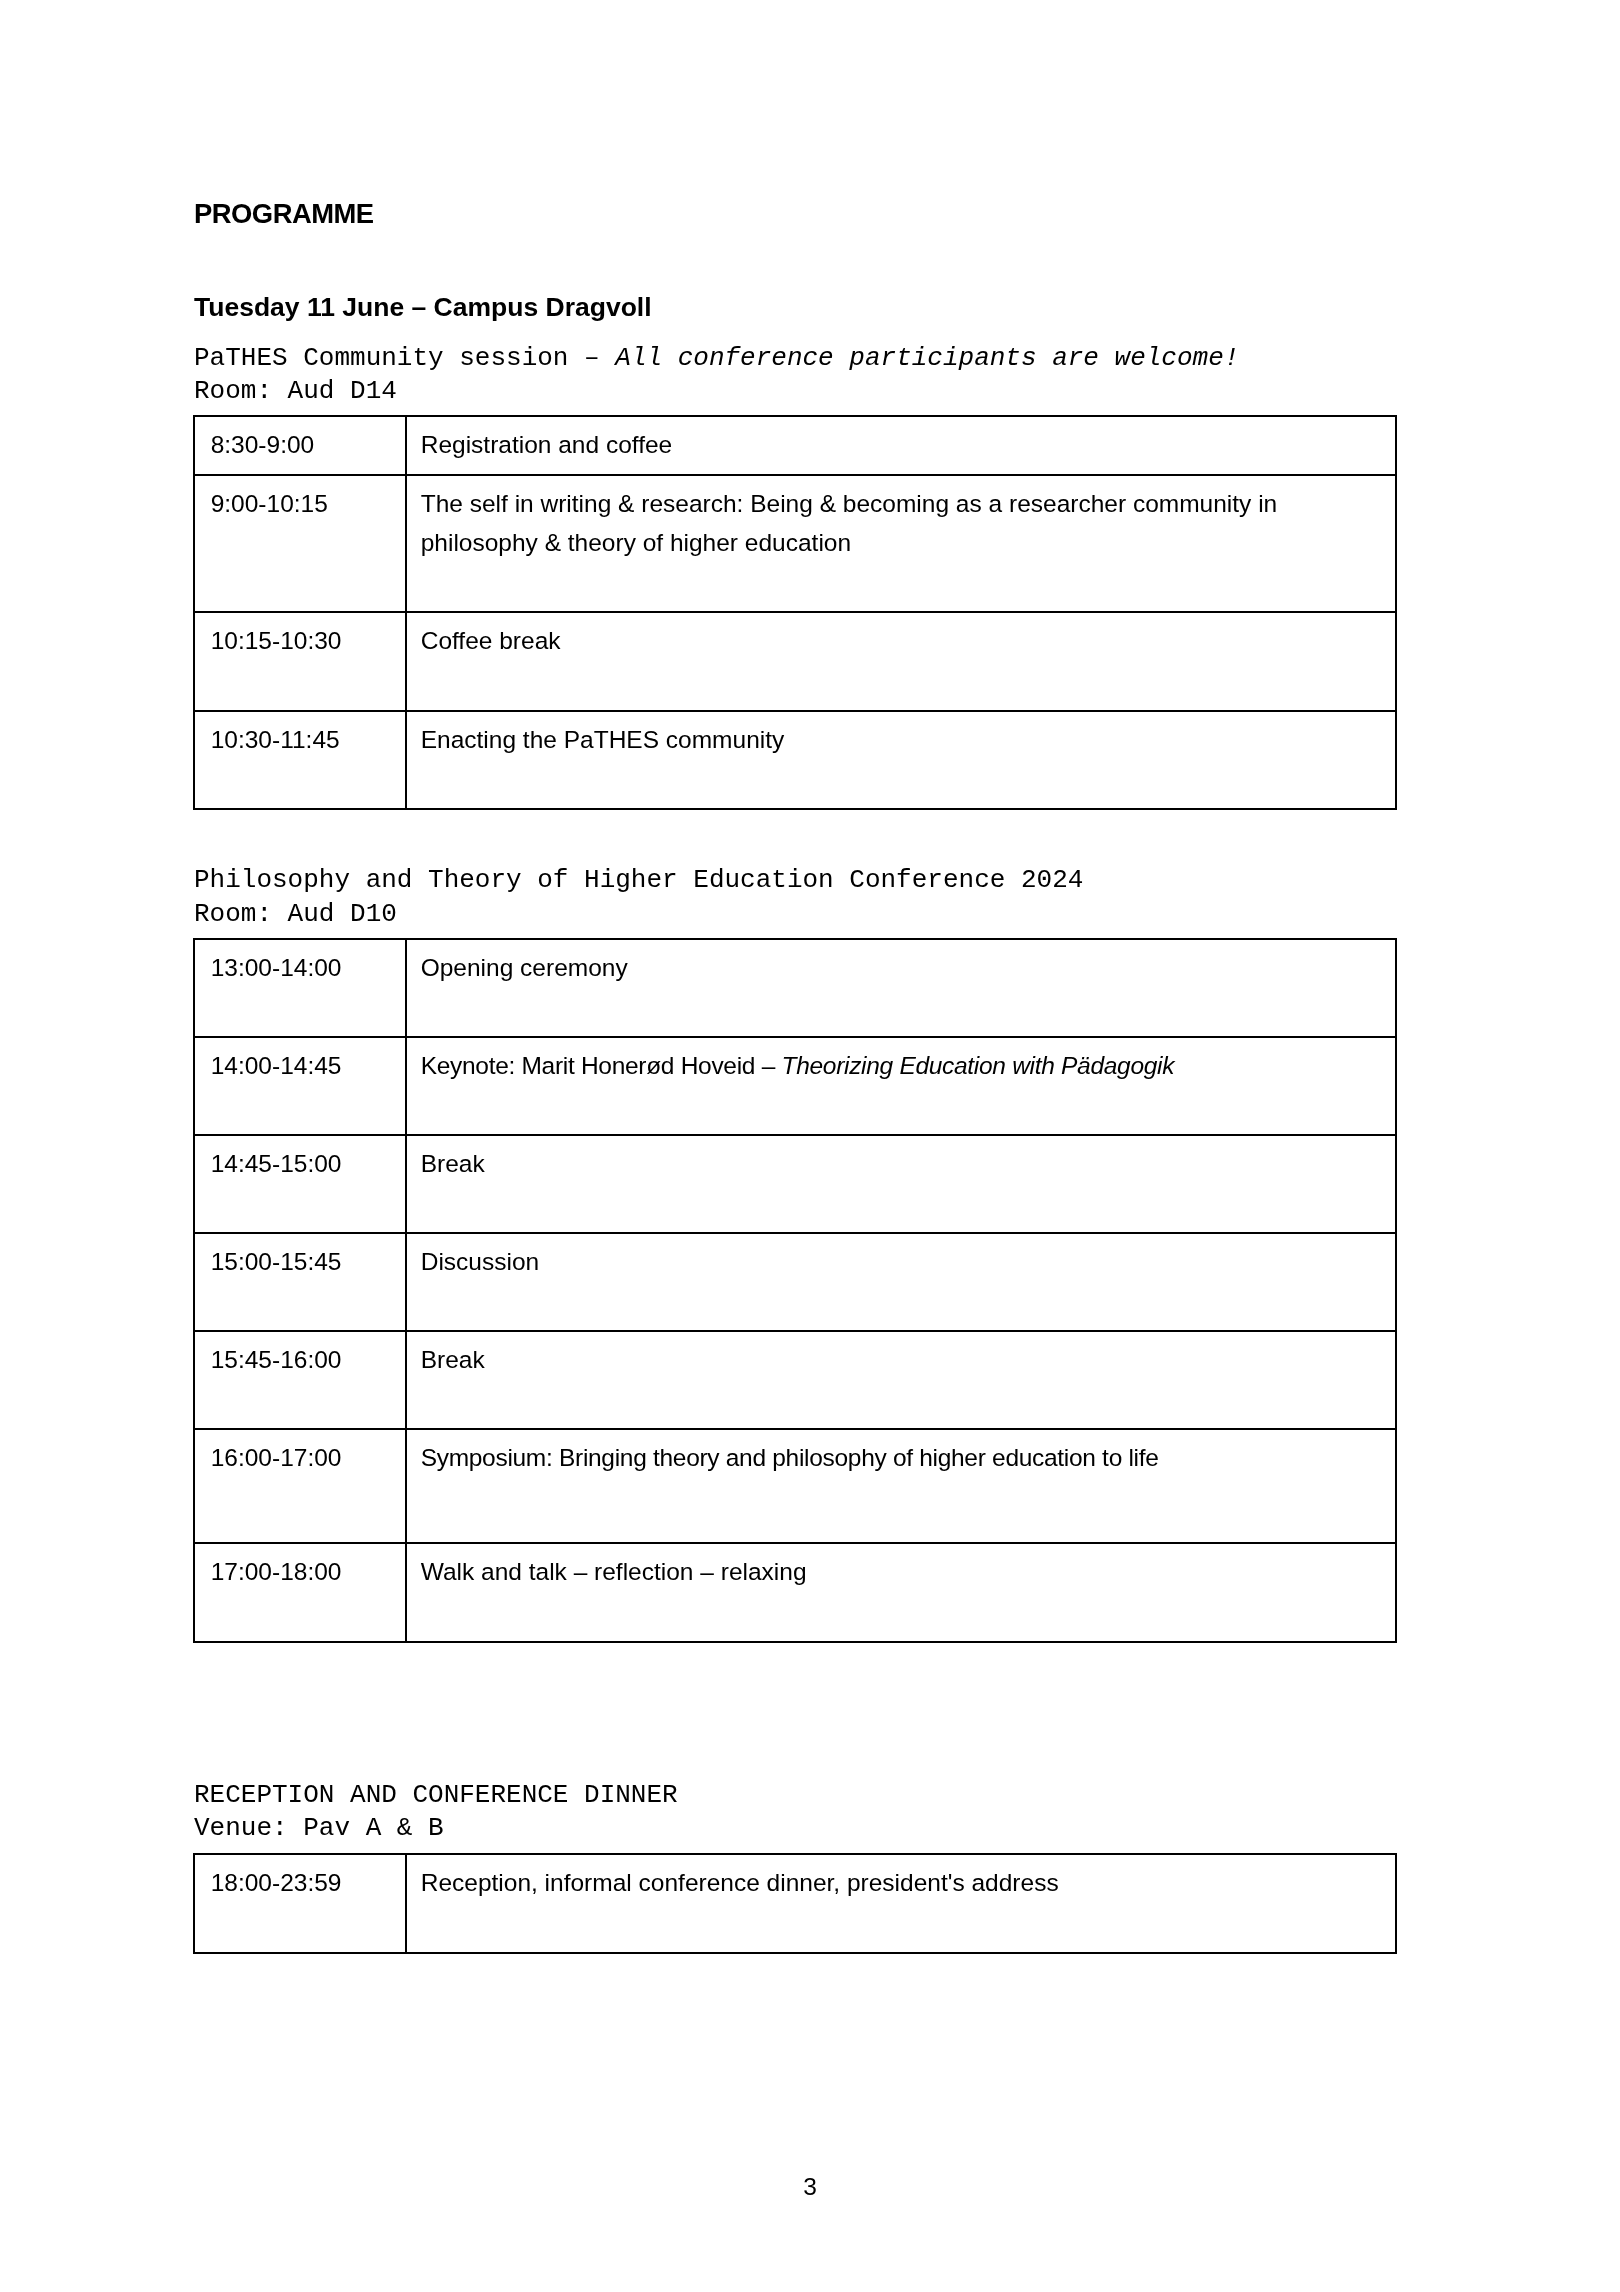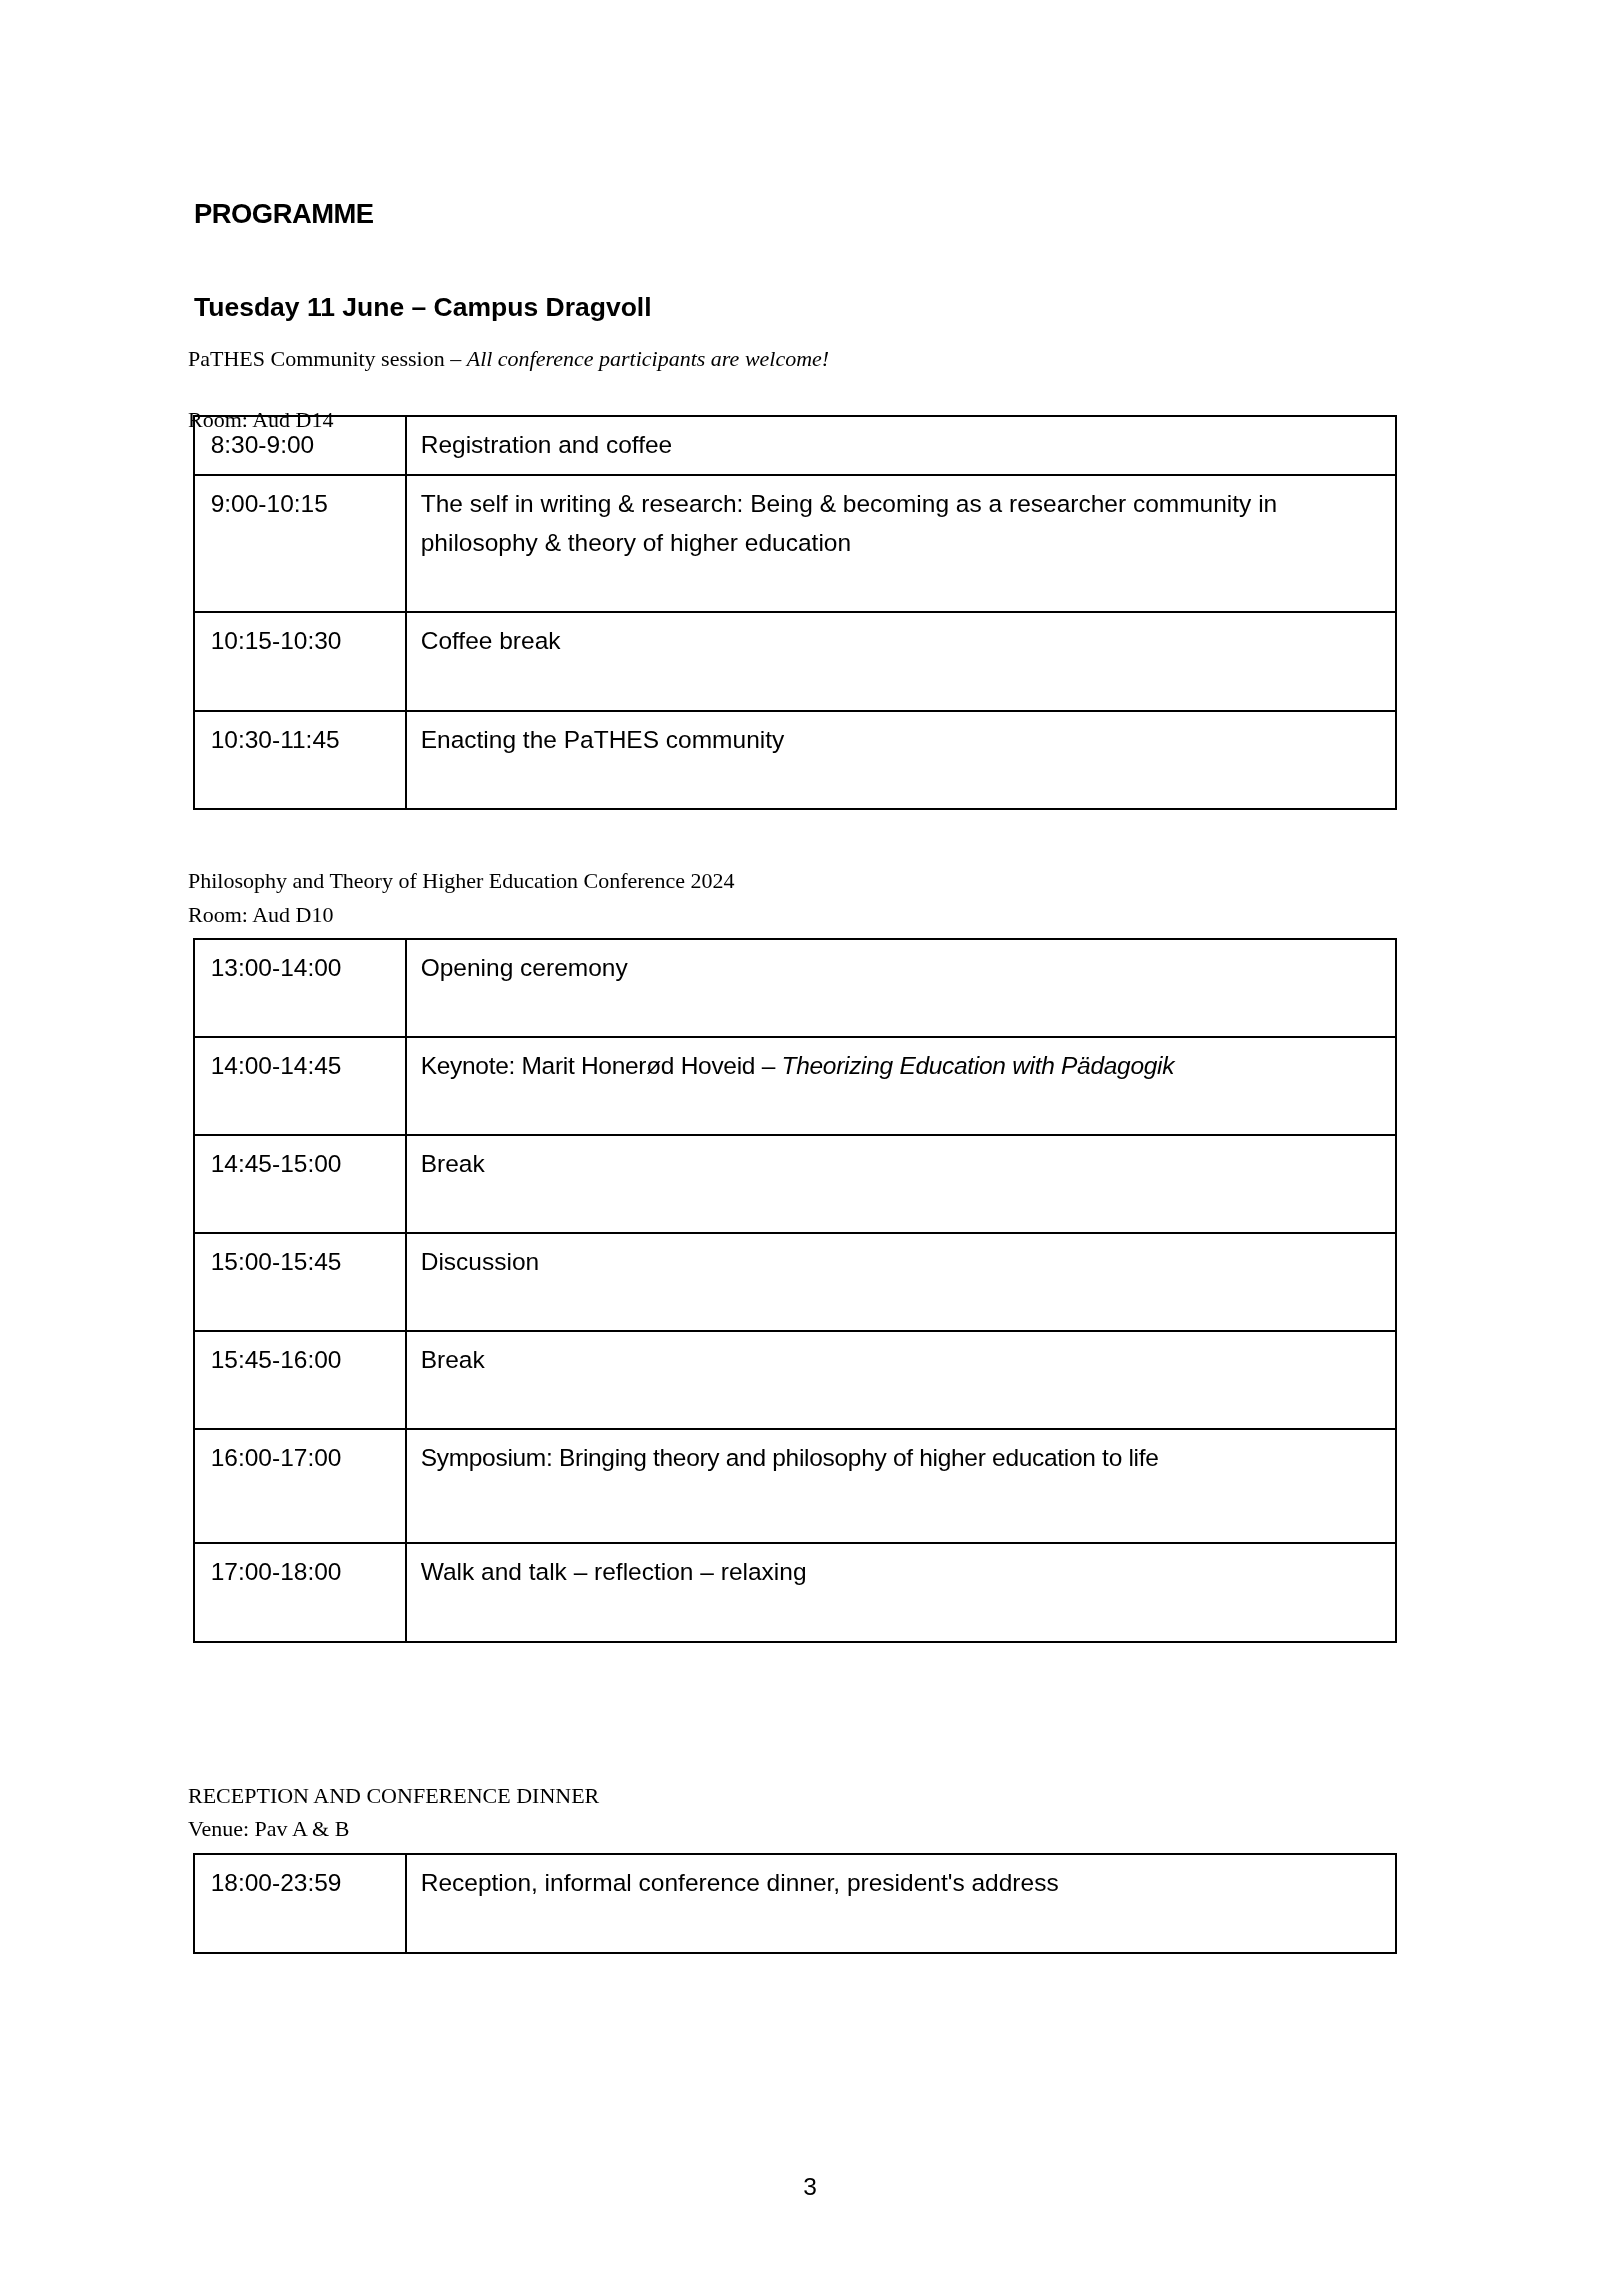--- a/index.html
+++ b/index.html
@@ -9,23 +9,23 @@
     left: 194px; top: 194px;
     font-family: "Liberation Sans", sans-serif; font-weight: bold;
     font-size: 27.4px; line-height: 39px; letter-spacing: -0.5px;
   }
   .day-heading {
     left: 194px; top: 290px;
     font-family: "Liberation Sans", sans-serif; font-weight: bold;
     font-size: 26.5px; line-height: 35px;
   }
   .sub {
-    left: 188px;
-    font-family: Liberation Serif, serif;
-    font-size: 22px; line-height: 33px;
+    left: 194px;
+    font-family: Liberation Mono, monospace;
+    font-size: 26px; line-height: 33px;
     white-space: nowrap;
   }
   .sub .em { font-style: italic; }
   table.prog {
     position: absolute; left: 193px;
     border-collapse: collapse;
     font-family: "Liberation Sans", sans-serif;
     font-size: 24.5px; line-height: 39px;
     table-layout: fixed;
   }
@@ -45,21 +45,21 @@
   }
 </style>
 </head>
 <body>
 
 <div class="abs title">PROGRAMME</div>
 
 <div class="abs day-heading">Tuesday 11 June – Campus Dragvoll</div>
 
 <div class="abs sub" style="top:342px;"><span>PaTHES Community session</span><span> – </span><span class="em">All conference participants are welcome!</span></div>
-<div class="abs sub" style="top:375px;margin-top:28px;">Room: Aud D14</div>
+<div class="abs sub" style="top:375px;">Room: Aud D14</div>
 
 <table class="prog" style="top:415px;">
   <tbody>
       <tr style="height:59px;">
     <td class="time">8:30-9:00</td>
     <td class="desc">Registration and coffee</td>
   </tr>
   <tr style="height:137px;">
     <td class="time">9:00-10:15</td>
     <td class="desc">The self in writing &amp; research: Being &amp; becoming as a researcher community in philosophy &amp; theory of higher education</td>

